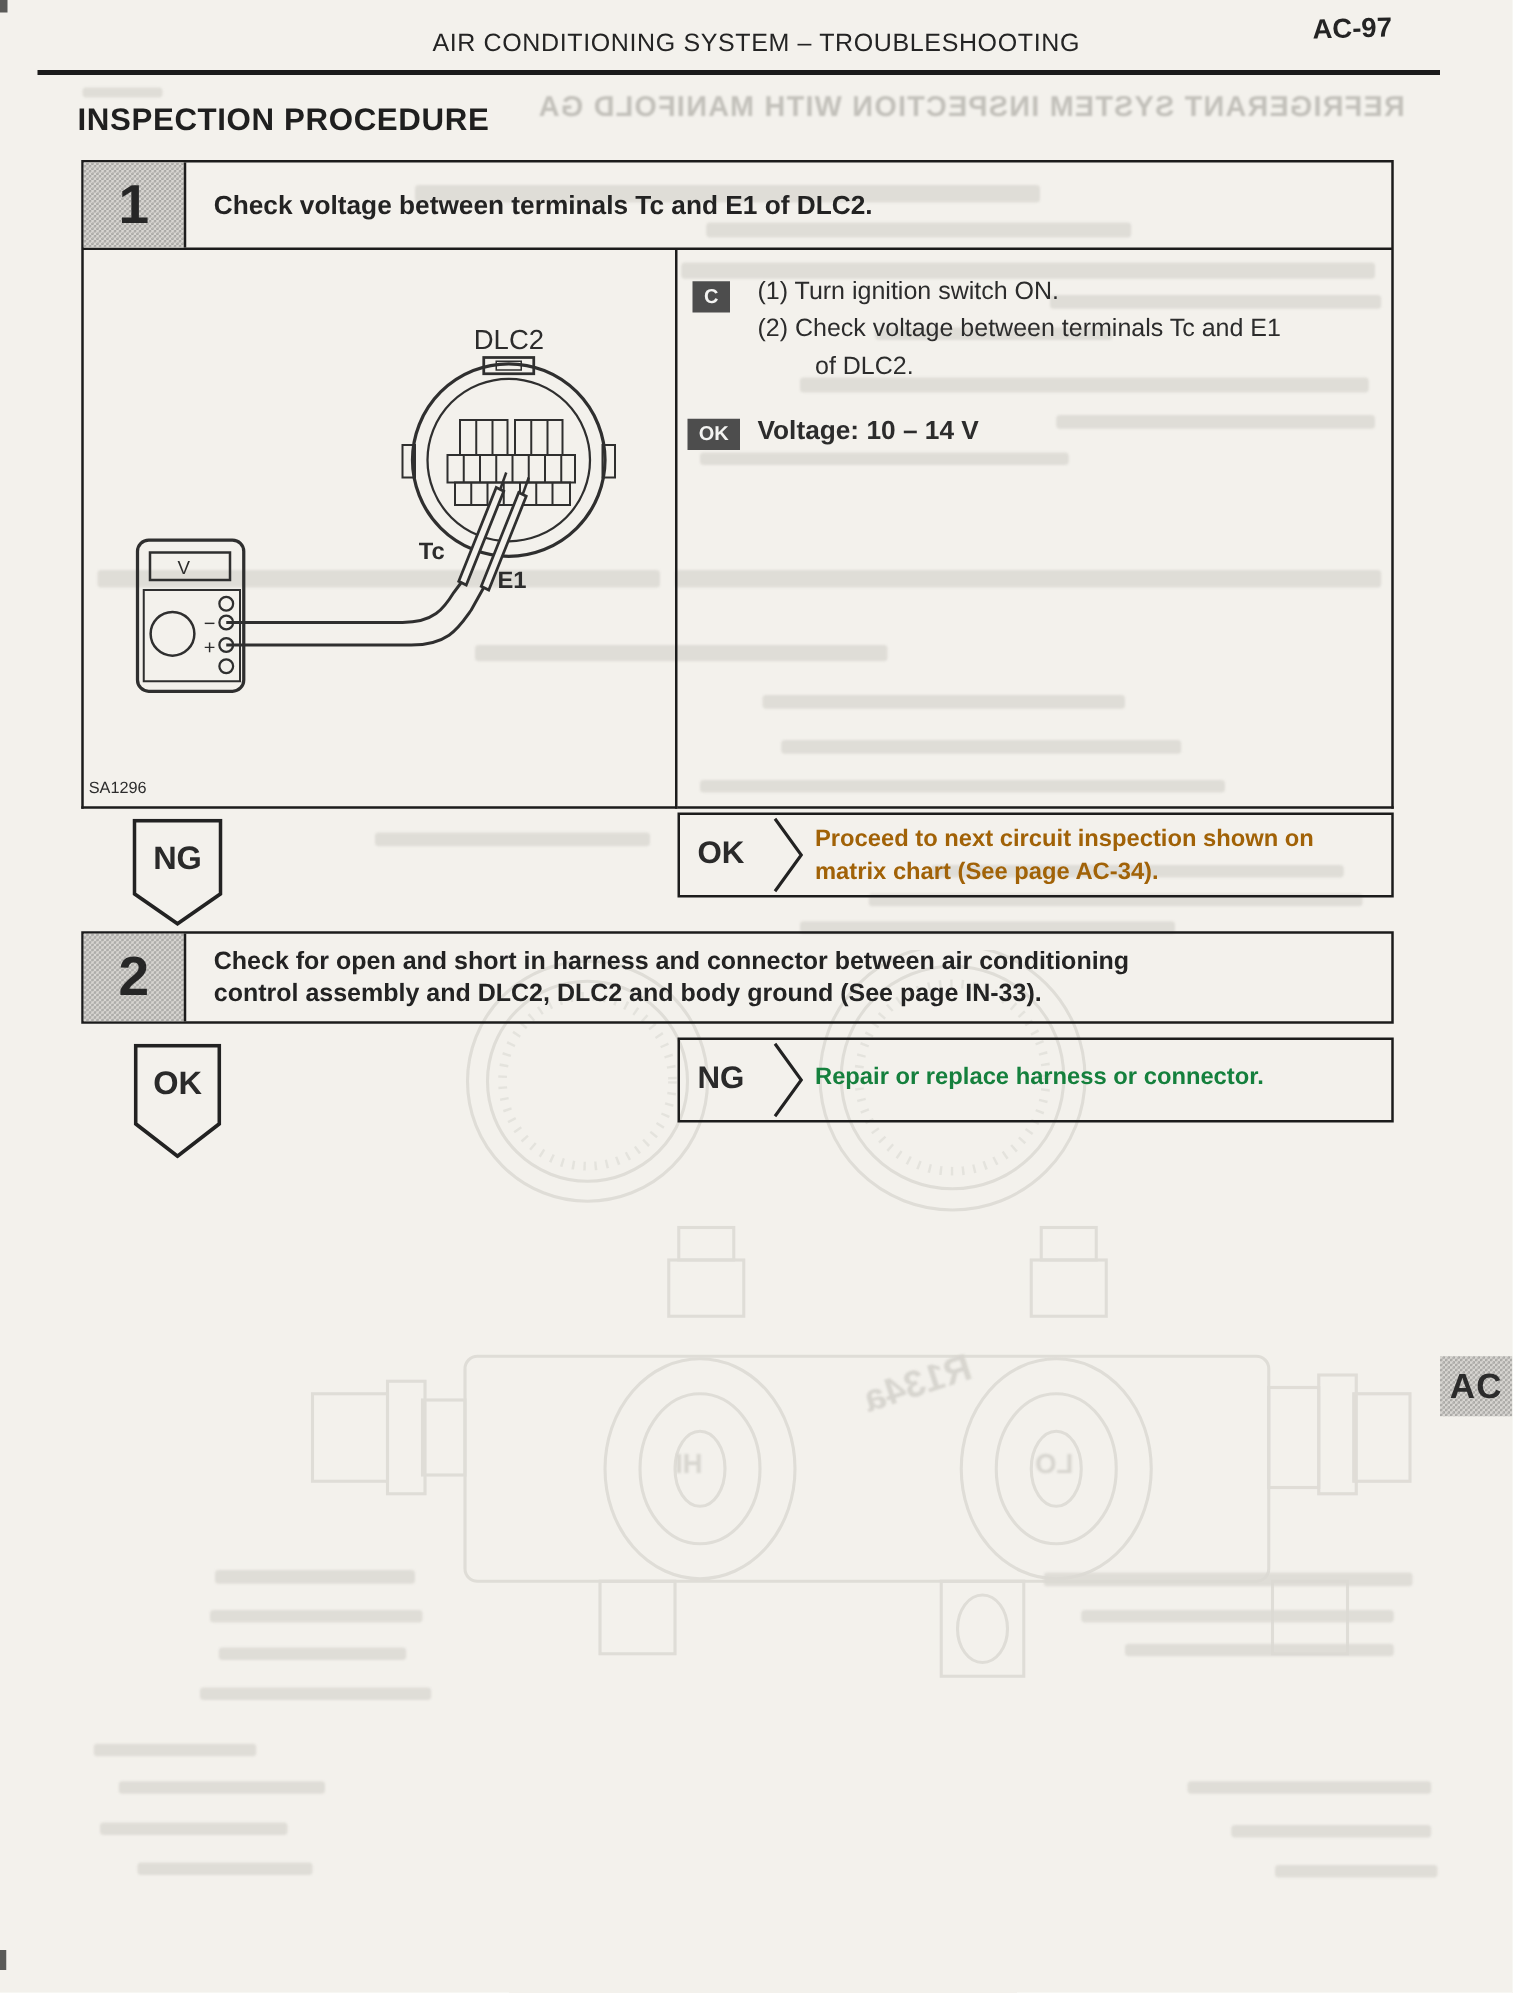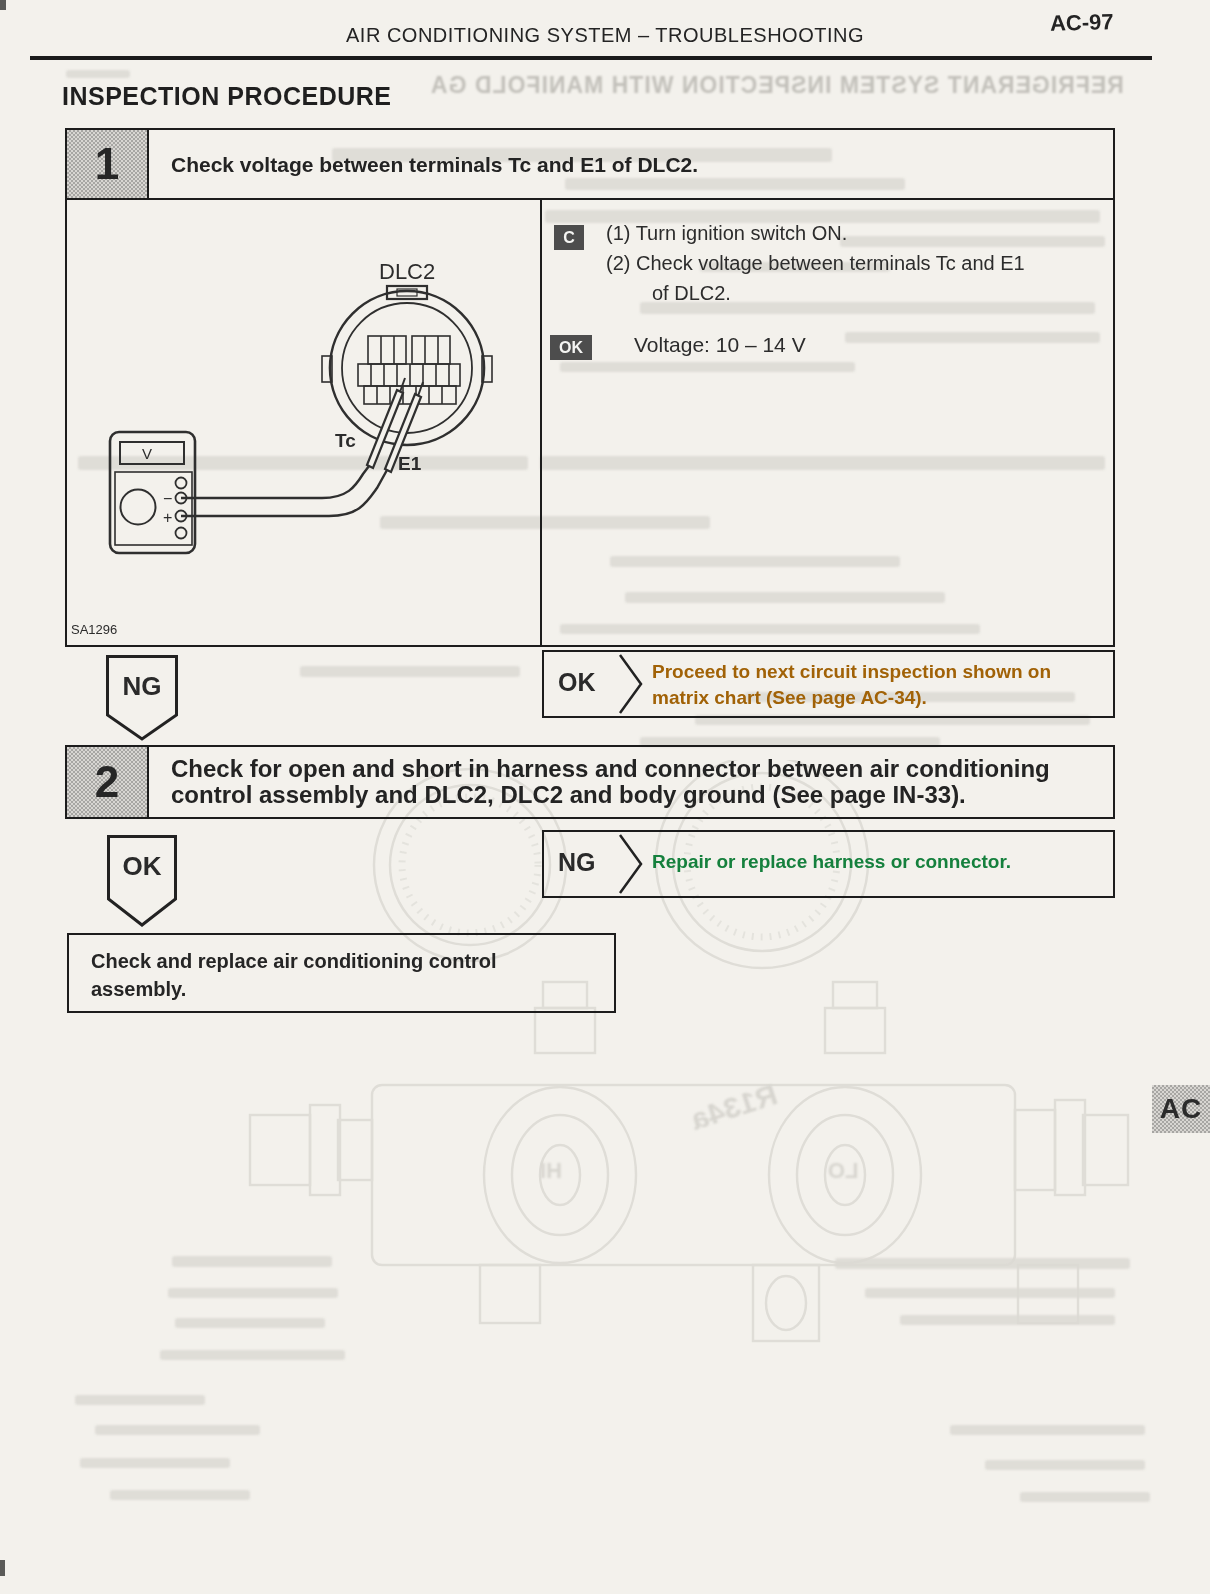--- a/index.html
+++ b/index.html
@@ -33,21 +33,21 @@
   .num-cell{width:80px;border-right:2.5px solid #1c1c1c;display:flex;align-items:center;justify-content:center;
             font-size:44px;font-weight:bold;color:#262626;}
   .title-cell{flex:1;display:flex;flex-direction:column;justify-content:center;padding-left:22px;
               font-size:21px;font-weight:bold;color:#232323;line-height:27px;}
   .no-top{border-top:none;}
   .no-left{border-left:none;}
 
   .badge{position:absolute;background:#4d4d4d;color:#f4f4f2;font-weight:bold;font-size:16px;
          text-align:center;line-height:25px;height:25px;}
   .ptext{position:absolute;font-size:20px;color:#2c2c2c;white-space:nowrap;}
-  .pbold{font-weight:normal;margin-left:28px;}
+  .pbold{font-weight:bold;}
 
   .pent-label{position:absolute;width:100%;text-align:center;top:16px;font-size:26px;font-weight:bold;color:#2a2a2a;}
 
   .result-label{position:absolute;left:14px;top:16px;font-size:25px;font-weight:bold;color:#2a2a2a;}
   .result-text{position:absolute;left:108px;top:7px;font-size:19px;font-weight:bold;color:#a16207;line-height:26px;}
   .result-text-mid{position:absolute;left:108px;top:19px;font-size:19px;font-weight:bold;color:#15803d;}
 
   .final-text{position:absolute;left:22px;top:12px;font-size:20px;font-weight:bold;color:#252525;line-height:28px;}
 
   .side-tab{position:absolute;left:1152px;top:1085px;width:58px;height:48px;display:flex;align-items:center;
@@ -232,43 +232,37 @@
       <polyline points="2,1 23,30 2,59" fill="none" stroke="#222" stroke-width="2.5"></polyline>
     </svg>
     <div class="result-text">
       <div>Proceed to next circuit inspection shown on</div>
       <div>matrix chart (See page AC-34).</div>
     </div>
   </div>
 
   <div class="box step-head" style="left:65px;top:745px;width:1050px;height:74px;">
     <div class="num-cell checker">2</div>
-    <div class="title-cell" style="font-size:24px;line-height:26px;">
+    <div class="title-cell" style="font-size:20px;line-height:26px;">
       <div>Check for open and short in harness and connector between air conditioning</div>
       <div>control assembly and DLC2, DLC2 and body ground (See page IN-33).</div>
     </div>
   </div>
 
   <div class="box" style="left:542px;top:830px;width:573px;height:68px;">
     <div class="result-label">NG</div>
     <svg class="abs" style="left:74px;top:2px;" width="26" height="60" viewBox="0 0 26 60">
       <polyline points="2,1 23,30 2,59" fill="none" stroke="#222" stroke-width="2.5"></polyline>
     </svg>
     <div class="result-text-mid">Repair or replace harness or connector.</div>
   </div>
 
   <div class="abs" style="left:107px;top:835px;width:70px;height:92px;">
     <svg width="70" height="92" viewBox="0 0 70 92">
       <polygon points="1.5,1.5 68.5,1.5 68.5,64 35,90 1.5,64" fill="none" stroke="#222" stroke-width="3"></polygon>
     </svg>
     <div class="pent-label">OK</div>
   </div>
 
-  <div class="box" style="left:67px;top:933px;width:549px;height:80px;">
-    <div class="final-text">
-      <div>Check and replace air conditioning control</div>
-      <div>assembly.</div>
-    </div>
-  </div>
 
   <div class="side-tab checker">AC</div>
 
 </div>
 
 </body></html>

